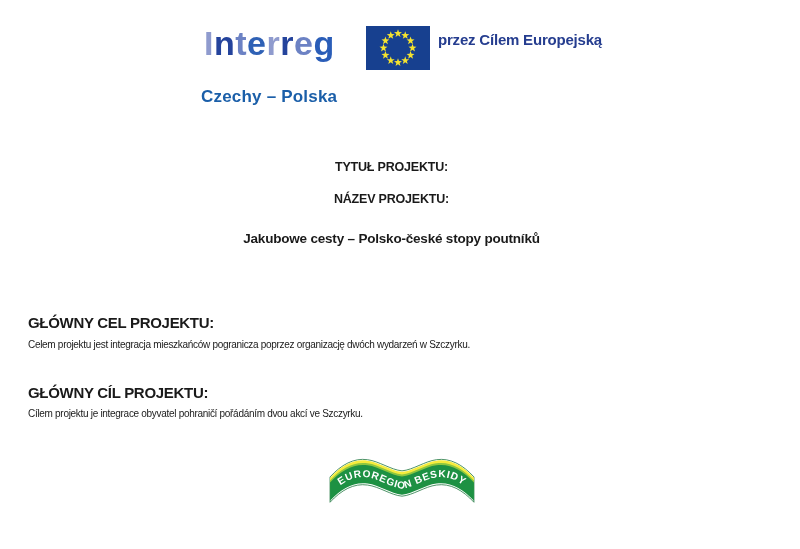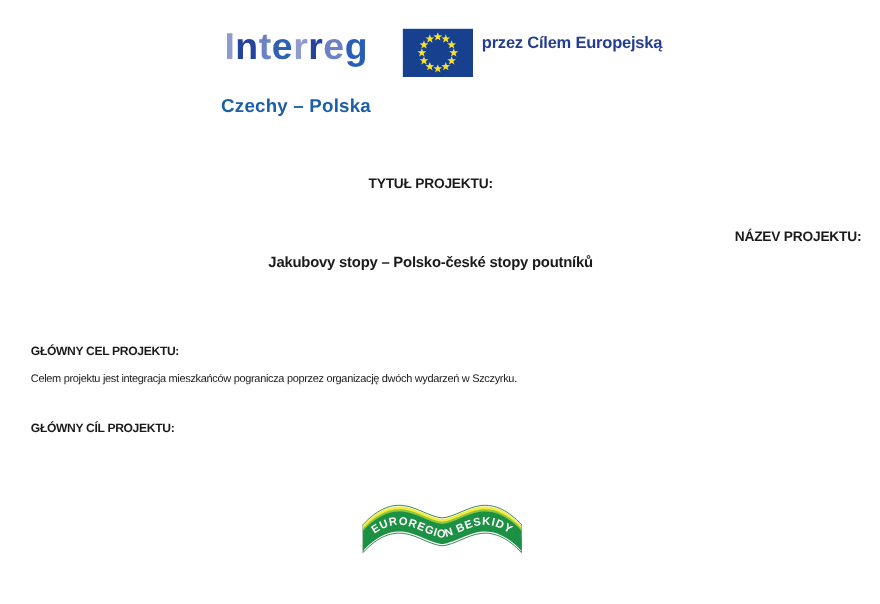--- a/index.html
+++ b/index.html
@@ -28,26 +28,26 @@
   }
   
   .center-line{
     position:absolute;left:0;right:0;
     text-align:center;color:#1a1a1a;letter-spacing:-0.2px;
   }
   .t-label{font-weight:700;font-size:12.5px;}
   .t-title{font-weight:700;font-size:13.5px;}
   .pos-pl-label{top:147px;margin-top:13px;}
   .pos-pl-title{top:171px;}
-  .pos-cz-label{top:208px;text-align:right;}
+  .pos-cz-label{top:192px;}
   .pos-cz-title{top:231px;}
   
   .goal-label{
     position:absolute;left:28px;
-    font-weight:700;font-size:11px;color:#1a1a1a;letter-spacing:-0.3px;
+    font-weight:700;font-size:15px;color:#1a1a1a;letter-spacing:-0.3px;
   }
   .goal-text{
     position:absolute;left:28px;
     font-weight:400;font-size:10px;color:#1a1a1a;letter-spacing:-0.3px;
   }
   .pos-goal-pl-label{top:314px;}
   .pos-goal-pl-text{top:339px;}
   .pos-goal-cz-label{top:384px;}
   .pos-goal-cz-text{top:408px;}
   
@@ -81,25 +81,26 @@
   </svg>
 
   <div class="eu-cofunded" style="color: rgb(37, 61, 143);">
     <div>przez Cílem Europejską</div>
   </div>
 
   <div class="program-name" style="color: rgb(27, 95, 169);">Czechy – Polska</div>
 
   <div class="center-line t-label pos-pl-label">TYTUŁ PROJEKTU:</div>
   <div class="center-line t-label pos-cz-label">NÁZEV PROJEKTU:</div>
-  <div class="center-line t-title pos-cz-title">Jakubovy stopy – Polsko-české stopy poutníků</div>
+  <div class="center-line t-title pos-cz-title">Jakubowe cesty – Polsko-české stopy poutníků</div>
 
   <div class="goal-label pos-goal-pl-label">GŁÓWNY CEL PROJEKTU:</div>
   <div class="goal-text pos-goal-pl-text">Celem projektu jest integracja mieszkańców pogranicza poprzez organizację dwóch wydarzeń w Szczyrku.</div>
   <div class="goal-label pos-goal-cz-label">GŁÓWNY CÍL PROJEKTU:</div>
+  <div class="goal-text pos-goal-cz-text">Cílem projektu je integrace obyvatel pohraničí pořádáním dvou akcí ve Szczyrku.</div>
 
   <svg class="euroregion-logo" width="152" height="53" viewBox="0 0 300 104">
 
     <path d="M 8 41 C 30 17, 55 3, 82 7 C 105 10, 128 27, 150 29 C 172 27, 195 10, 218 7 C 245 3, 270 17, 292 41 L 292 91 C 270 67, 245 53, 218 57 C 195 60, 172 77, 150 79 C 128 77, 105 60, 82 57 C 55 53, 30 67, 8 91 Z" fill="#ffffff" stroke-width="1.5" stroke="#157036"></path>
 
     <path d="M 8 43 C 30 19, 55 5, 82 9 C 105 12, 128 29, 150 31 C 172 29, 195 12, 218 9 C 245 5, 270 19, 292 43 L 292 64 C 270 40, 245 26, 218 30 C 195 33, 172 50, 150 52 C 128 50, 105 33, 82 30 C 55 26, 30 40, 8 64 Z" fill="#f5ec3c"></path>
 
     <path d="M 8 48 C 30 24, 55 10, 82 14 C 105 17, 128 34, 150 36 C 172 34, 195 17, 218 14 C 245 10, 270 24, 292 48 L 292 68 C 270 44, 245 30, 218 34 C 195 37, 172 54, 150 56 C 128 54, 105 37, 82 34 C 55 30, 30 44, 8 68 Z" fill="#8dc63f"></path>
 
     <path d="M 8 52 C 30 28, 55 14, 82 18 C 105 21, 128 38, 150 40 C 172 38, 195 21, 218 18 C 245 14, 270 28, 292 52 L 292 88 C 270 64, 245 50, 218 54 C 195 57, 172 74, 150 76 C 128 74, 105 57, 82 54 C 55 50, 30 64, 8 88 Z" fill="#1d9143"></path>

